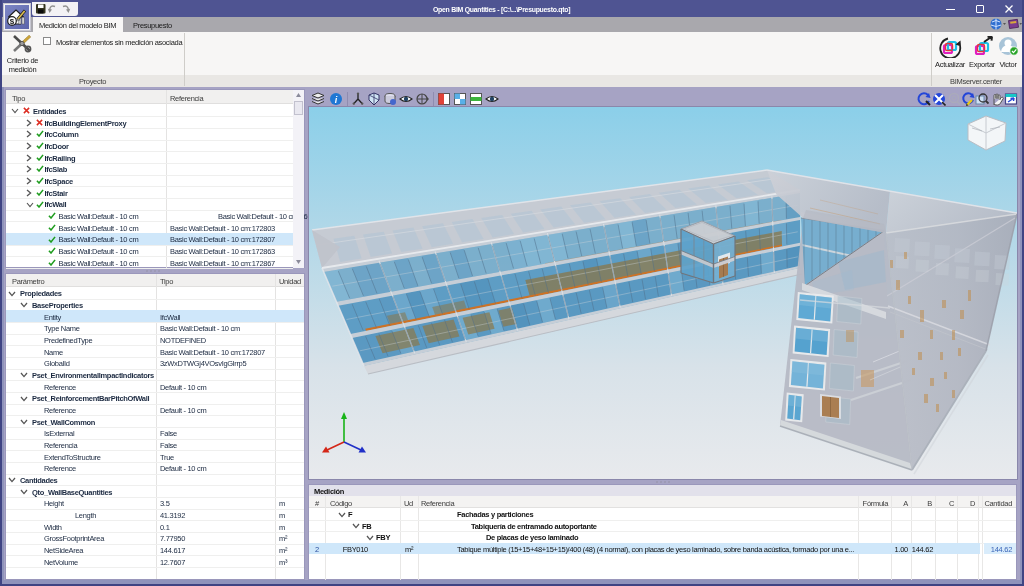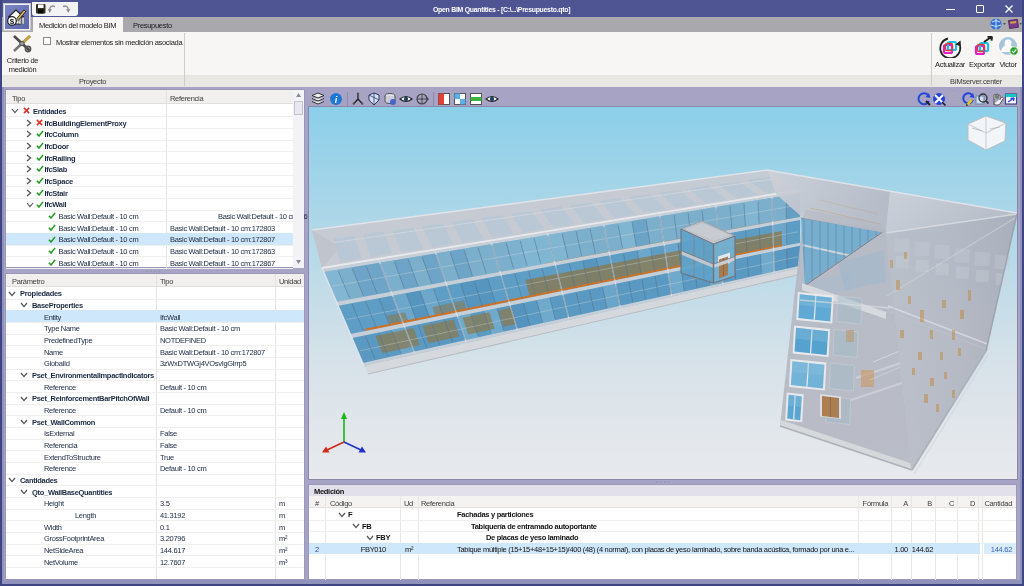--- a/index.html
+++ b/index.html
@@ -288,21 +288,21 @@
 <div class="abs" style="left:6px;top:520.4px;width:298px;height:1px;background:#efefee;"></div>
 <div class="r" style="left:44px;top:510.9px;margin-left:31px;">Length</div>
 <div class="r" style="left:160px;top:510.9px;">41.3192</div>
 <div class="r" style="left:279px;top:510.9px;">m</div>
 <div class="abs" style="left:6px;top:532.1px;width:298px;height:1px;background:#efefee;"></div>
 <div class="r" style="left:44px;top:522.6px;">Width</div>
 <div class="r" style="left:160px;top:522.6px;">0.1</div>
 <div class="r" style="left:279px;top:522.6px;">m</div>
 <div class="abs" style="left:6px;top:543.7px;width:298px;height:1px;background:#efefee;"></div>
 <div class="r" style="left:44px;top:534.3px;">GrossFootprintArea</div>
-<div class="r" style="left:160px;top:534.3px;">3.20796</div>
+<div class="r" style="left:160px;top:534.3px;">7.77950</div>
 <div class="r" style="left:279px;top:534.3px;">m²</div>
 <div class="abs" style="left:6px;top:555.4px;width:298px;height:1px;background:#efefee;"></div>
 <div class="r" style="left:44px;top:545.9px;">NetSideArea</div>
 <div class="r" style="left:160px;top:545.9px;">144.617</div>
 <div class="r" style="left:279px;top:545.9px;">m²</div>
 <div class="abs" style="left:6px;top:567.1px;width:298px;height:1px;background:#efefee;"></div>
 <div class="r" style="left:44px;top:557.6px;">NetVolume</div>
 <div class="r" style="left:160px;top:557.6px;">12.7607</div>
 <div class="r" style="left:279px;top:557.6px;">m³</div>
 <svg class="abs" style="left:311px;top:92px" width="14" height="14" viewBox="0 0 14 14">
@@ -777,17 +777,17 @@
 <div class="r b" style="left:471px;top:521.8px;color:#111;">Tabiquería de entramado autoportante</div>
 <div class="abs" style="left:309px;top:542.8px;width:707px;height:1px;background:#efefee;"></div>
 <svg class="abs" style="left:366px;top:534.7px" width="8" height="6" viewBox="0 0 8 6">
     <path d="M1 1 L4 4.6 L7 1" fill="none" stroke="#555" stroke-width="1.3"></path>
   </svg>
 <div class="r b" style="left:376px;top:533.4px;color:#111;">FBY</div>
 <div class="r b" style="left:486px;top:533.4px;color:#111;">De placas de yeso laminado</div>
 <div class="abs" style="left:309px;top:542.8px;width:671px;height:11.6px;background:#cfe7fa;"></div>
 <div class="abs" style="left:984px;top:542.8px;width:32px;height:11.6px;background:#d9ecfb;"></div>
 <div class="r" style="left:315px;top:545.0px;color:#2a4f9e;">2</div>
-<div class="r" style="right:638px;top:545.0px;color:#111;">FBY010</div>
+<div class="r" style="right:656px;top:545.0px;color:#111;">FBY010</div>
 <div class="r" style="left:405px;top:545.0px;color:#111;">m²</div>
 <div class="r" style="left:457px;top:545.0px;color:#111;">Tabique múltiple (15+15+48+15+15)/400 (48) (4 normal), con placas de yeso laminado, sobre banda acústica, formado por una e...</div>
 <div class="r" style="right:116px;top:545.0px;color:#111;">1.00</div>
 <div class="r" style="right:91px;top:545.0px;color:#111;">144.62</div>
 <div class="r" style="right:12px;top:545.0px;color:#3b66b8;">144.62</div>
 </body></html>

